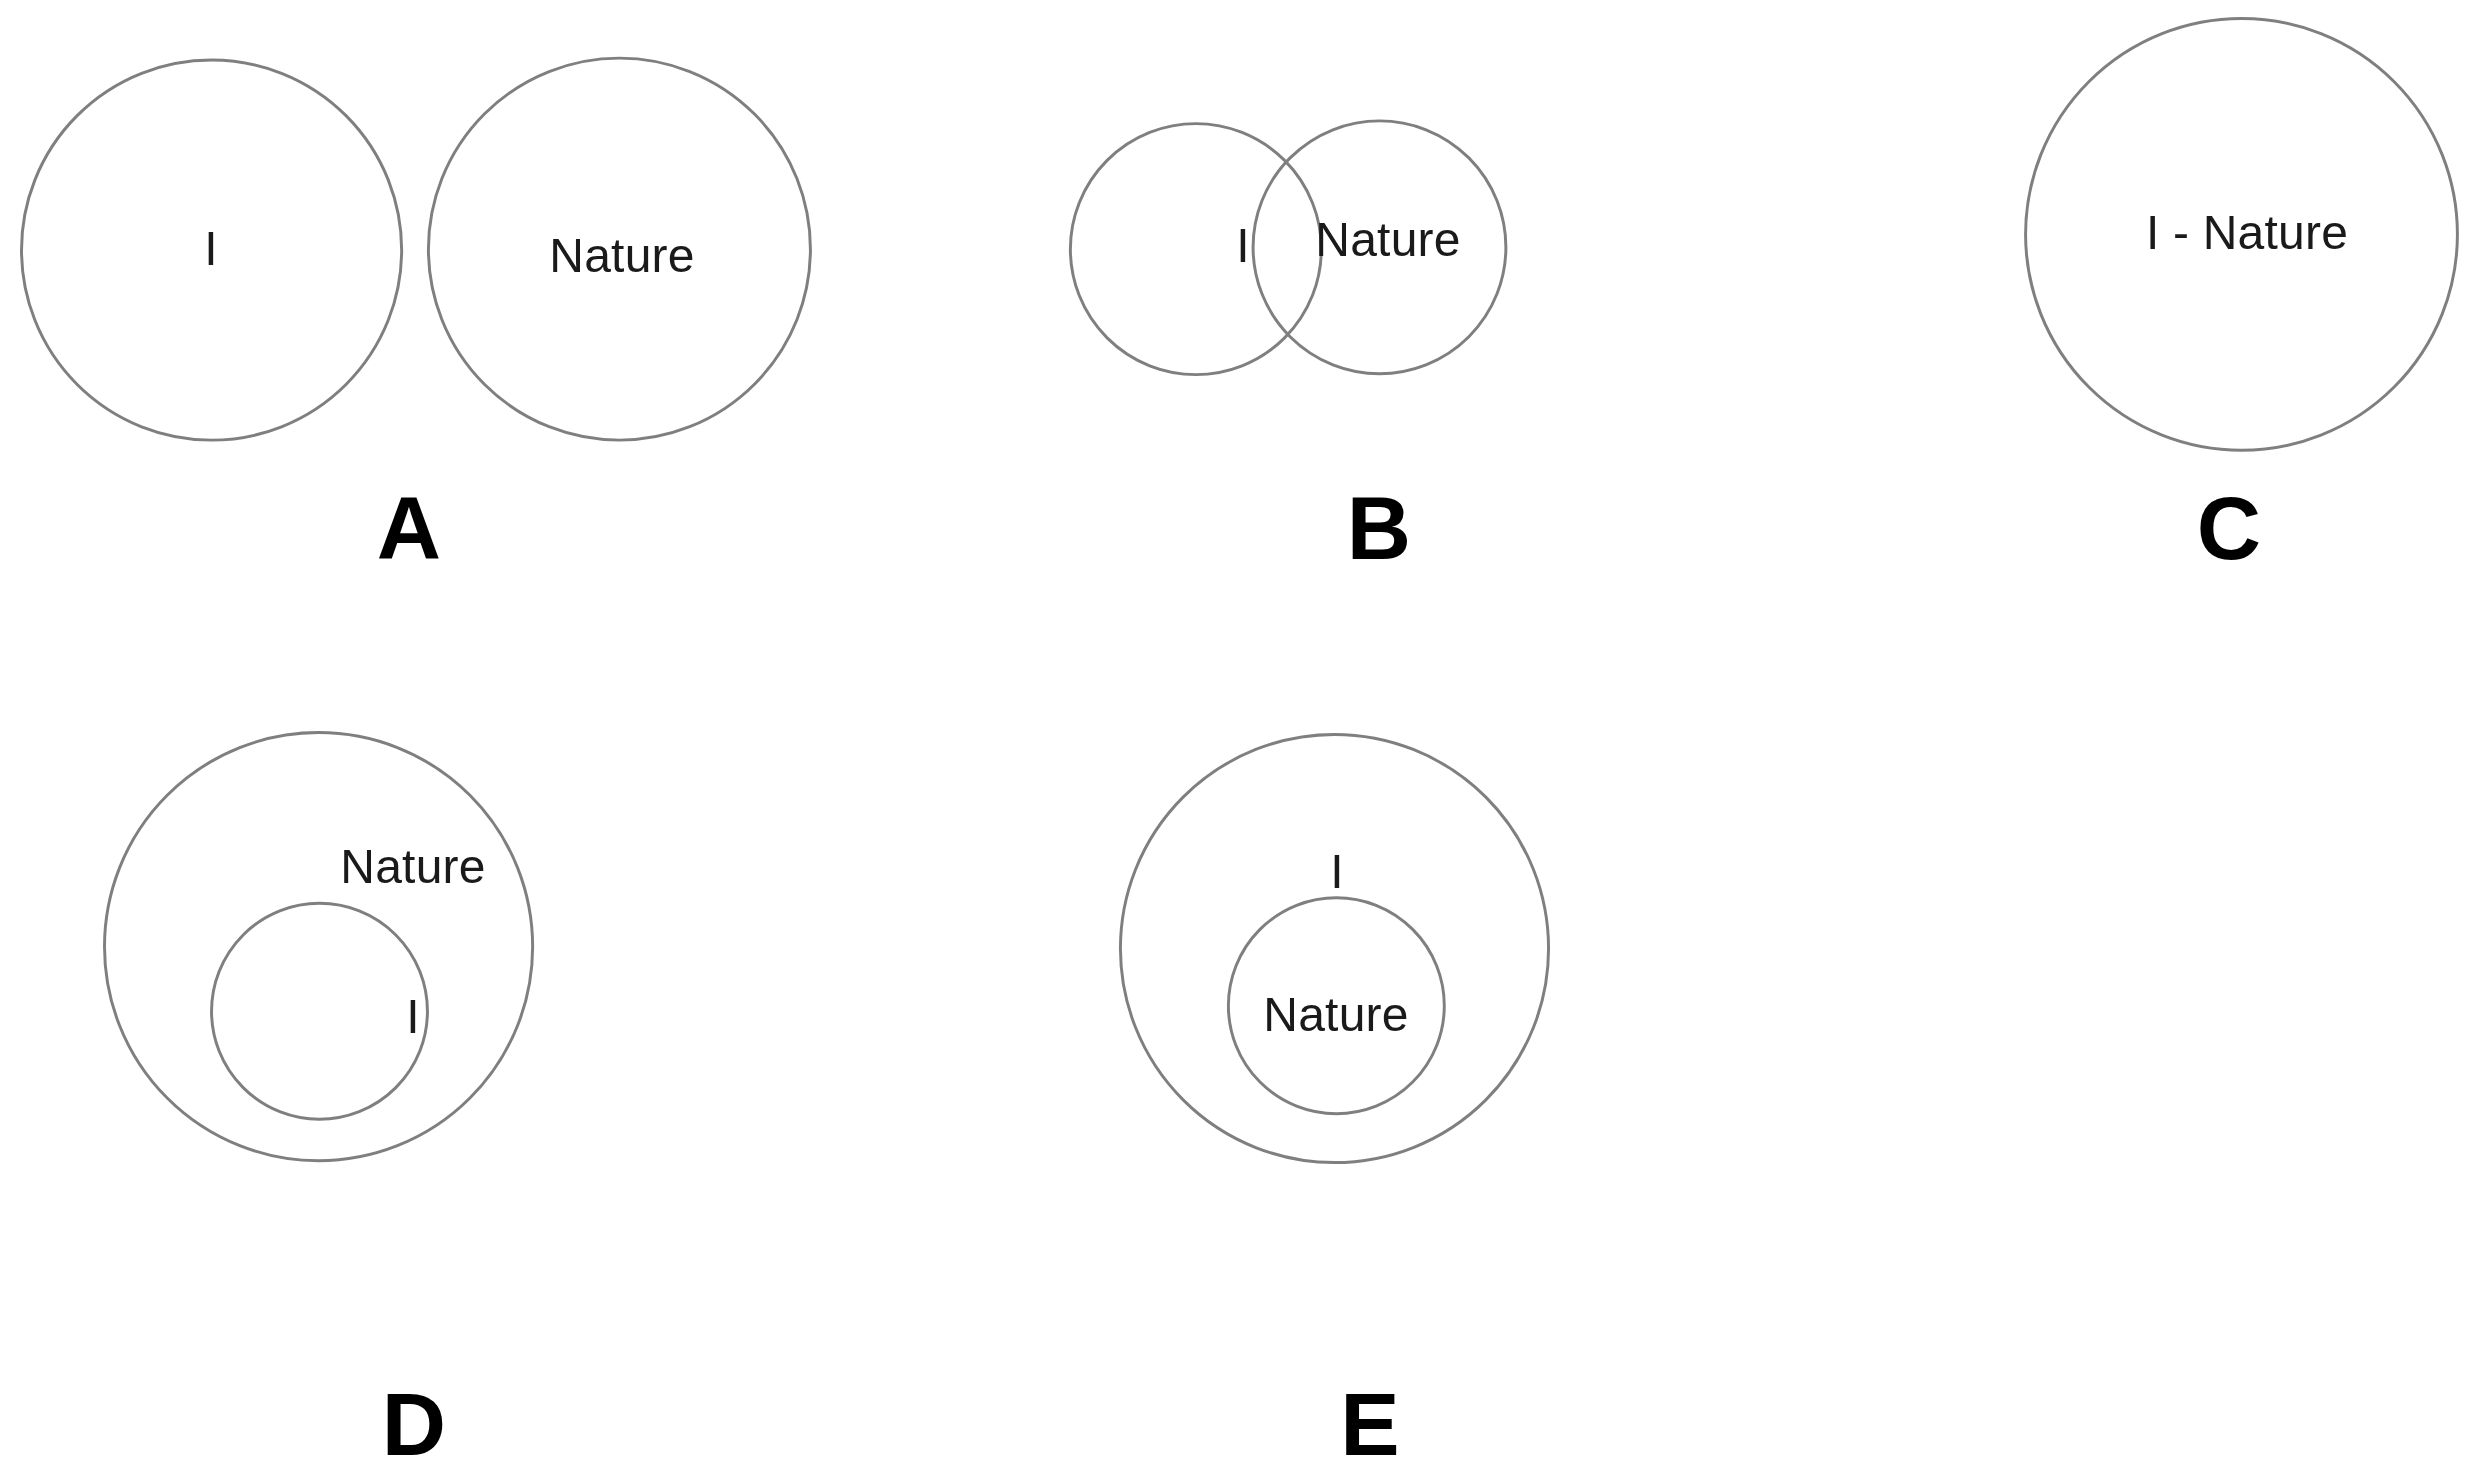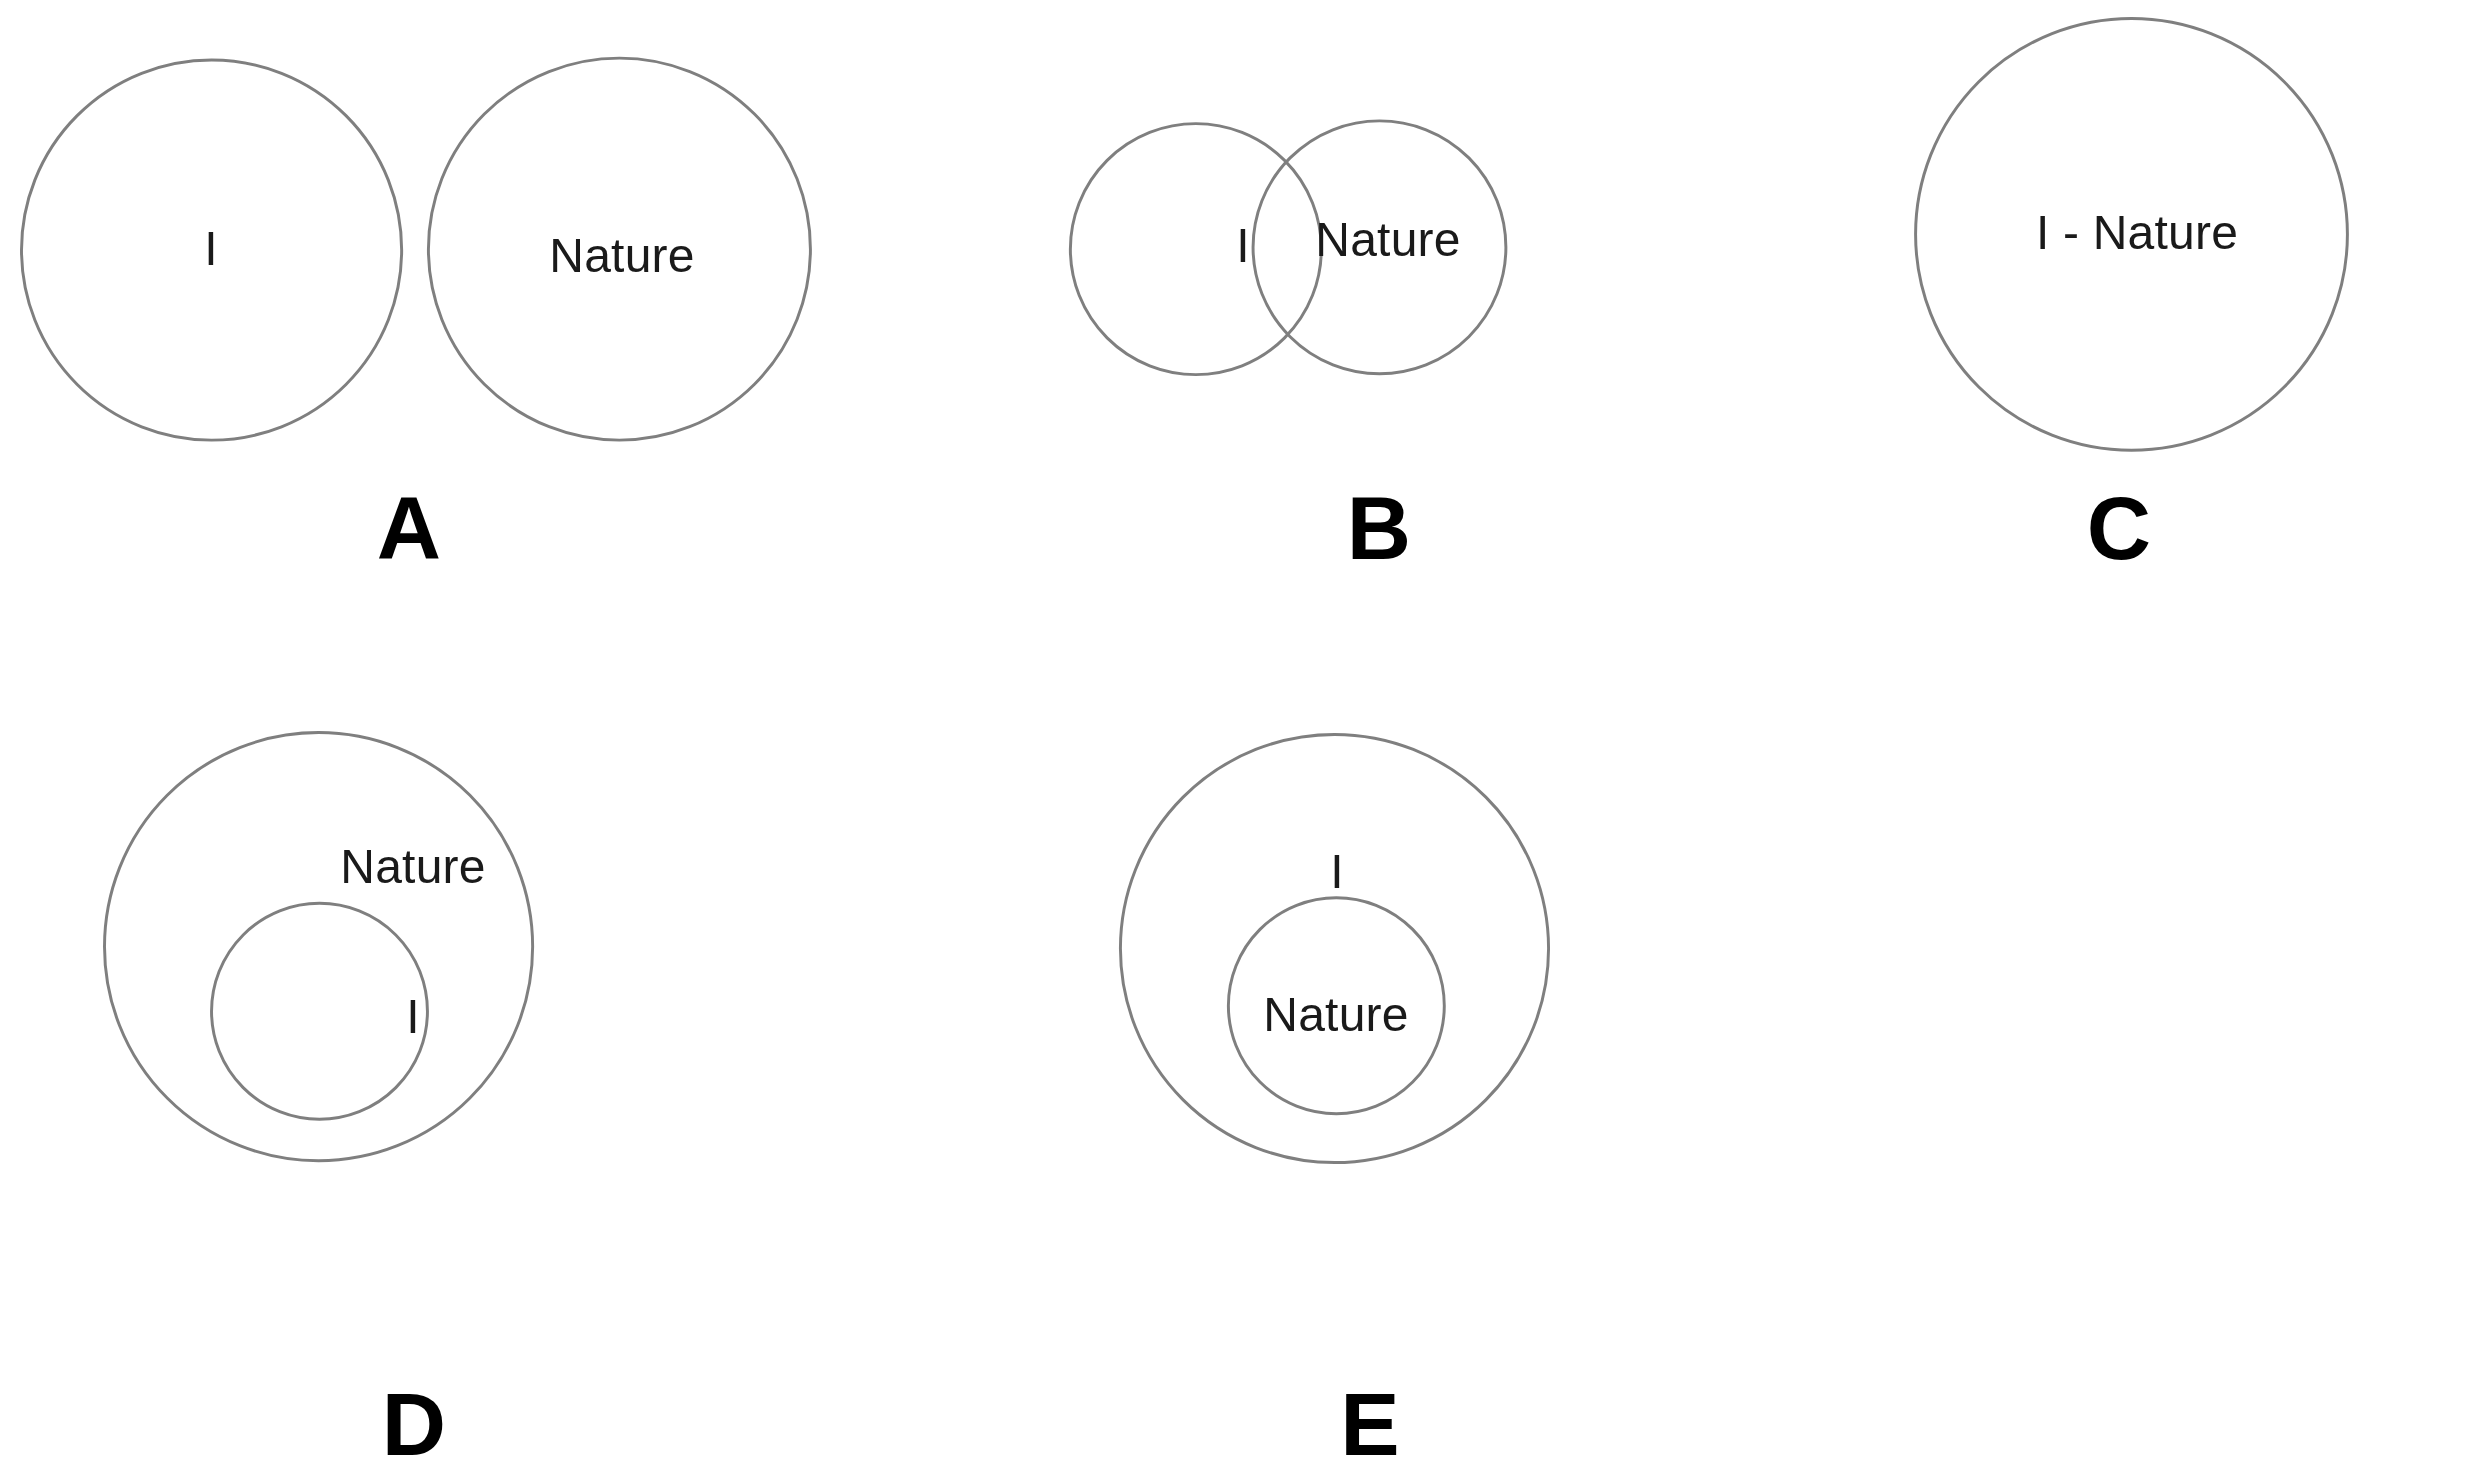--- a/index.html
+++ b/index.html
@@ -72,21 +72,21 @@
   <div class="panel" style="left:1061px; top:0px; width:517px; height:609px;">
     <svg class="venn-svg" width="517" height="609" viewBox="0 0 560 660">
       <circle class="circle-shape" cx="146" cy="270" r="136" style="stroke: rgb(127, 127, 127);"></circle>
       <circle class="circle-shape" cx="345" cy="268" r="137" style="stroke: rgb(127, 127, 127);"></circle>
     </svg>
     <div class="set-label" style="left: 182px; top: 246px; color: rgb(26, 26, 26);">I</div>
     <div class="set-label" style="left: 327px; top: 240px; color: rgb(26, 26, 26);">Nature</div>
     <div class="panel-letter" style="left: 318px; top: 528px; color: rgb(0, 0, 0);">B</div>
   </div>
 
-  <div class="panel" style="left:1874px; top:0px; width:503px; height:609px;">
+  <div class="panel" style="left:1984px; top:0px; width:503px; height:609px;">
     <svg class="venn-svg" width="503" height="609" viewBox="0 0 545 660">
       <circle class="circle-shape" cx="279" cy="254" r="234" style="stroke: rgb(127, 127, 127);"></circle>
     </svg>
     <div class="set-label" style="left: 263px; top: 233px; color: rgb(26, 26, 26);">I - Nature</div>
     <div class="panel-letter" style="left: 245px; top: 528px; color: rgb(0, 0, 0);">C</div>
   </div>
 
   <div class="panel" style="left:74px; top:692px; width:646px; height:788px;">
     <svg class="venn-svg" width="646" height="788" viewBox="0 0 700 854">
       <circle class="circle-shape" cx="265" cy="276" r="232" style="stroke: rgb(127, 127, 127);"></circle>

